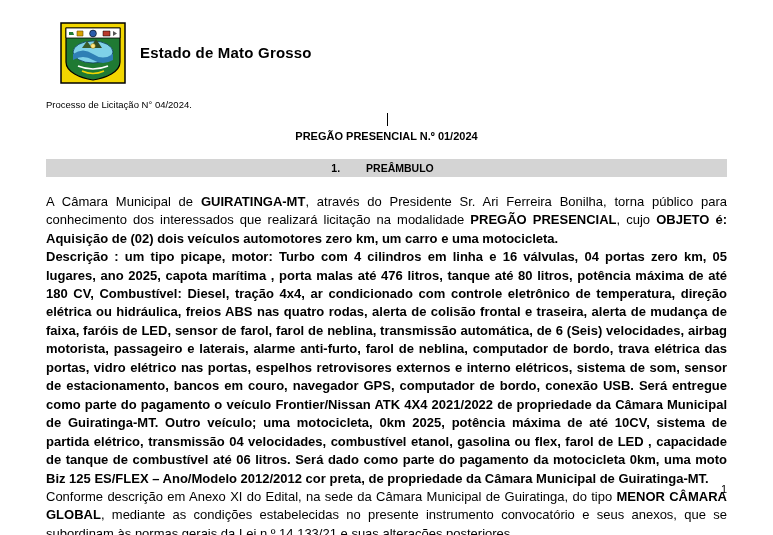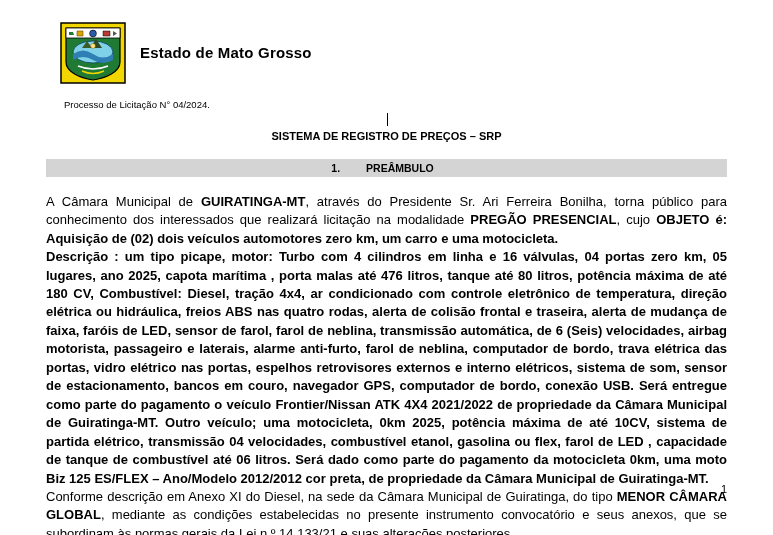--- a/index.html
+++ b/index.html
@@ -48,21 +48,21 @@
   }
   .org-sub {
     font-size: 15px;
     font-weight: normal;
     letter-spacing: 0.2px;
     line-height: 1.35;
   }
 
   
   .meta {
-    margin: 14px 0 0 64px;
+    margin: 14px 0 0 46px;
     font-size: 9.5px;
     line-height: 1.5;
   }
 
   
   .title-block {
     margin-top: 16px;
     text-align: center;
     font-size: 11px;
     font-weight: bold;
@@ -153,31 +153,31 @@
       <div class="org-name">Estado de Mato Grosso</div>
     </div>
   </div>
 
   <div class="meta">
     <div>Processo de Licitação N° 04/2024.</div>
   </div>
 
   <div class="title-block">
     <span class="title-caret"></span>
-    <div>SISTEMA DE REGISTRO DE PREÇOS – SRP</div>
+    <div>PREGÃO PRESENCIAL N.º 01/2024</div>
   </div>
 
   <div class="section-bar">
     <span class="section-num">1.</span>
     <span class="section-name">PREÂMBULO</span>
   </div>
 
   <div class="body-text">
     <p><span>A Câmara Municipal de </span><b>GUIRATINGA-MT</b><span>, através do Presidente Sr. Ari Ferreira Bonilha, torna público para conhecimento dos interessados que realizará licitação na modalidade </span><b>PREGÃO PRESENCIAL</b><span>, cujo </span><b>OBJETO é: Aquisição de (02) dois veículos automotores zero km, um carro e uma motocicleta.</b></p>
     <p><b>Descrição : um tipo picape, motor: Turbo com 4 cilindros em linha e 16 válvulas, 04 portas zero km, 05 lugares, ano 2025, capota marítima , porta malas até 476 litros, tanque até 80 litros, potência máxima de até 180 CV, Combustível: Diesel, tração 4x4, ar condicionado com controle eletrônico de temperatura, direção elétrica ou hidráulica, freios ABS nas quatro rodas, alerta de colisão frontal e traseira, alerta de mudança de faixa, faróis de LED, sensor de farol, farol de neblina, transmissão automática, de 6 (Seis) velocidades, airbag motorista, passageiro e laterais, alarme anti-furto, farol de neblina, computador de bordo, trava elétrica das portas, vidro elétrico nas portas, espelhos retrovisores externos e interno elétricos, sistema de som, sensor de estacionamento, bancos em couro, navegador GPS, computador de bordo, conexão USB. Será entregue como parte do pagamento o veículo Frontier/Nissan ATK 4X4 2021/2022 de propriedade da Câmara Municipal de Guiratinga-MT. Outro veículo; uma motocicleta, 0km 2025, potência máxima de até 10CV, sistema de partida elétrico, transmissão 04 velocidades, combustível etanol, gasolina ou flex, farol de LED , capacidade de tanque de combustível até 06 litros. Será dado como parte do pagamento da motocicleta 0km, uma moto Biz 125 ES/FLEX – Ano/Modelo 2012/2012 cor preta, de propriedade da Câmara Municipal de Guiratinga-MT.</b></p>
-    <p><span>Conforme descrição em Anexo XI do Diesel, na sede da Câmara Municipal de Guiratinga, do tipo </span><b>MENOR CÂMARA GLOBAL</b><span>, mediante as condições estabelecidas no presente instrumento convocatório e seus anexos, que se subordinam às normas gerais da Lei n.º 14.133/21 e suas alterações posteriores.</span></p>
+    <p><span>Conforme descrição em Anexo XI do Edital, na sede da Câmara Municipal de Guiratinga, do tipo </span><b>MENOR CÂMARA GLOBAL</b><span>, mediante as condições estabelecidas no presente instrumento convocatório e seus anexos, que se subordinam às normas gerais da Lei n.º 14.133/21 e suas alterações posteriores.</span></p>
   </div>
 
   <div class="date-line">Data: 13 de dezembro de 2024.</div>
 
   <div class="page-number">1</div>
 
 </div>
 
 </body></html>

